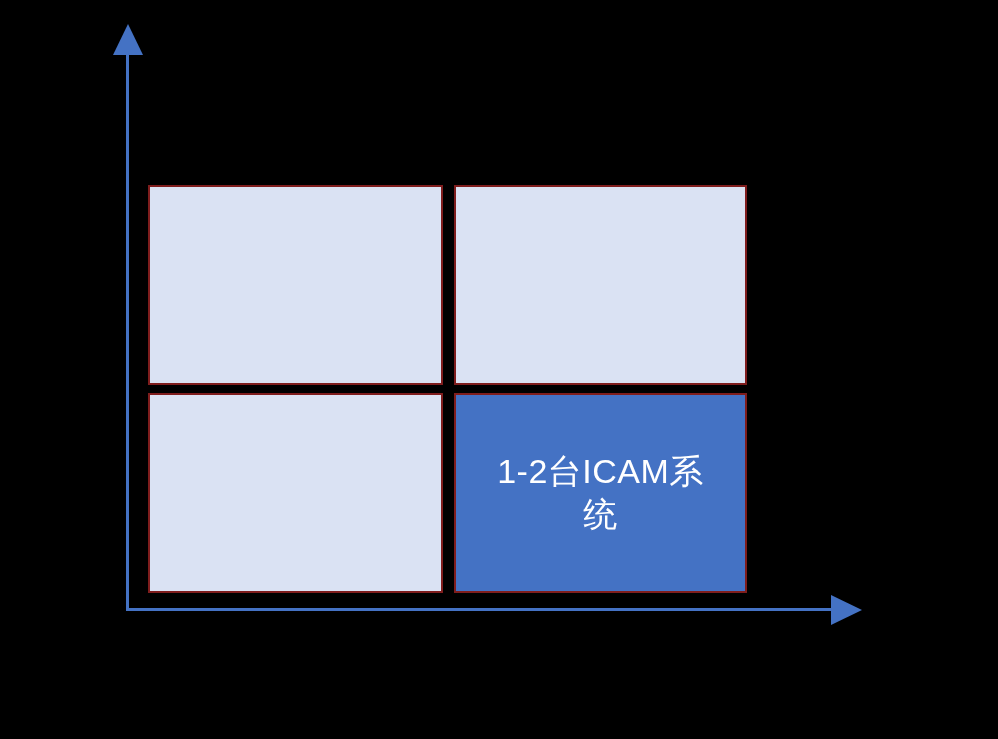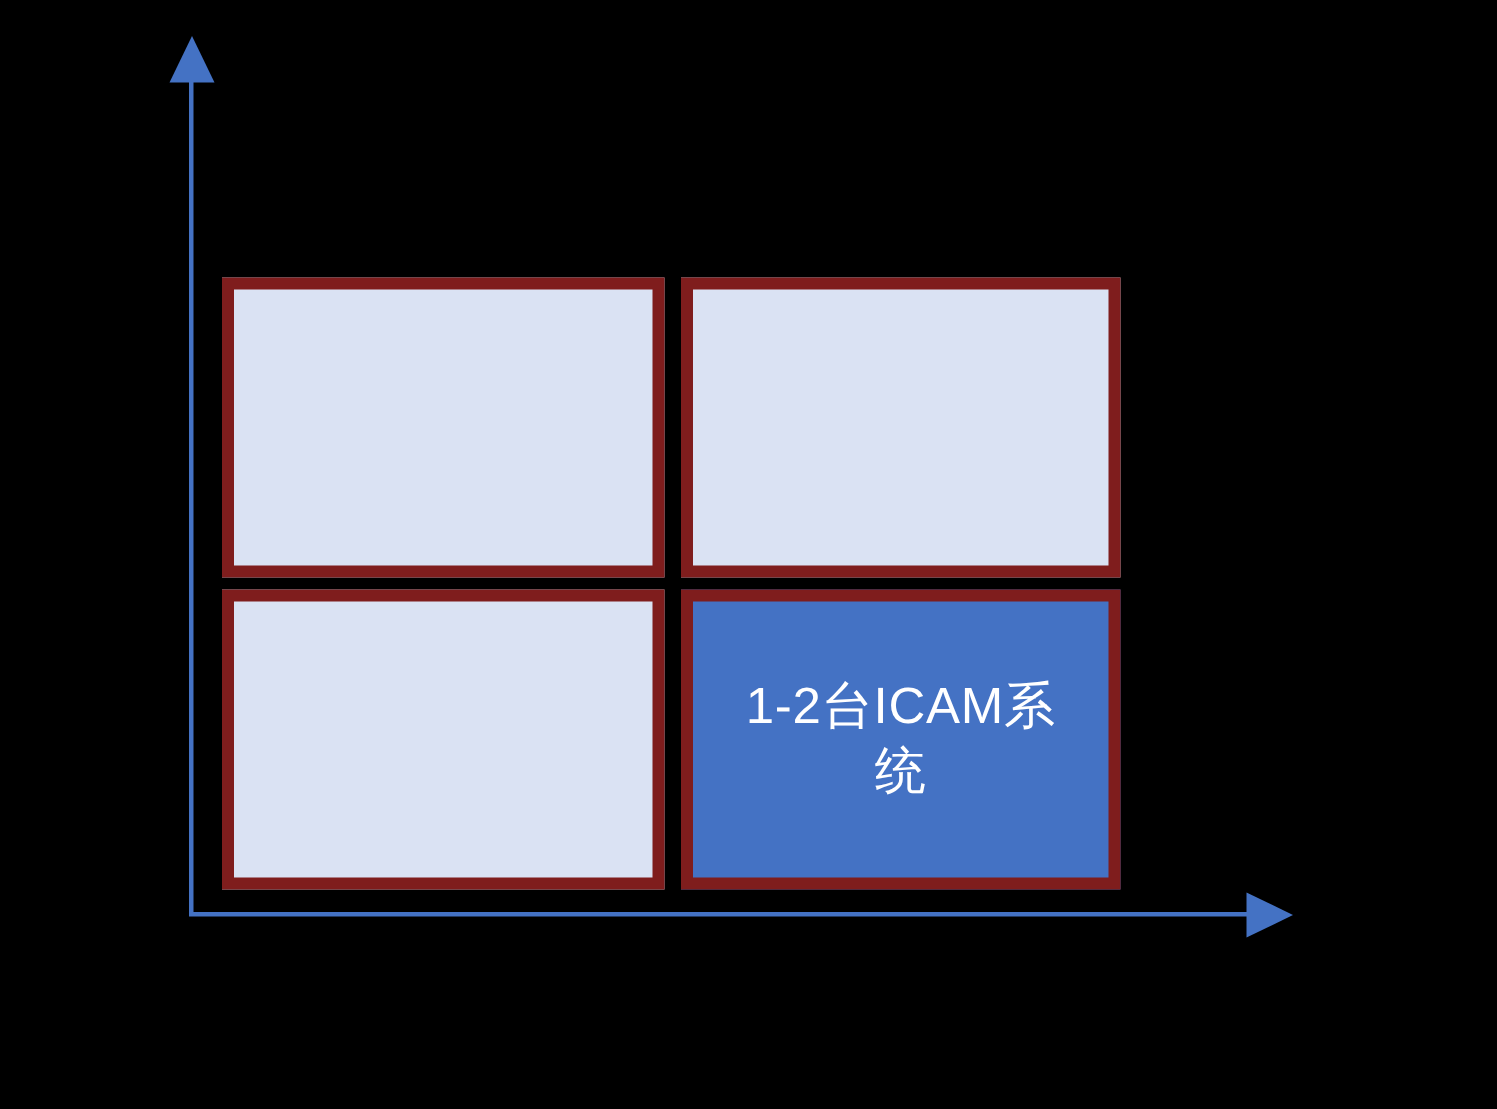--- a/index.html
+++ b/index.html
@@ -48,21 +48,21 @@
     left: 831px;
     top: 595px;
     border-top: 15px solid transparent;
     border-bottom: 15px solid transparent;
     border-left: 31px solid #4472C4;
   }
   
   .box {
     position: absolute;
     box-sizing: border-box;
-    border: 8px solid #7f1d1d;
+    border: 2px solid #7f1d1d;
     background: #DAE2F3;
   }
   .box.tl { left: 148px; top: 185px; width: 295px; height: 200px; }
   .box.tr { left: 454px; top: 185px; width: 293px; height: 200px; }
   .box.bl { left: 148px; top: 393px; width: 295px; height: 200px; }
   .box.br {
     left: 454px; top: 393px; width: 293px; height: 200px;
     background: #4472C4;
     display: flex;
     align-items: center;

